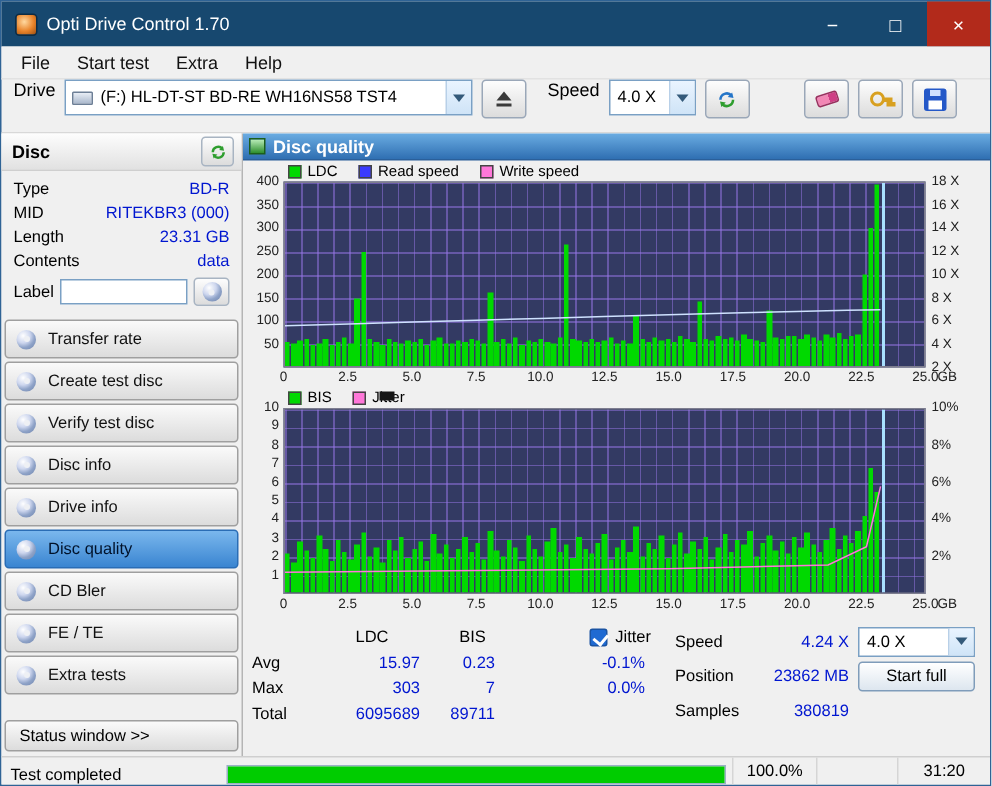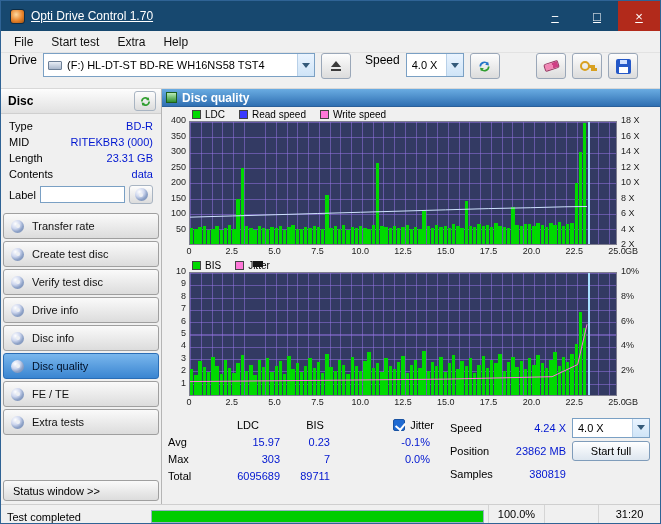--- a/index.html
+++ b/index.html
@@ -9,21 +9,21 @@
     background: #fff;
   }
   .window {
     width: 661px; height: 524px;
     display: flex; flex-direction: column;
     background: #f0f0f0;
     border: 1px solid #2f6395;
   }
 
   
-  .titlebar { height: 30px; flex: none; background: #17486f; display: flex; align-items: center; color: #fff; text-decoration: underline; }
+  .titlebar { height: 30px; flex: none; background: #17486f; display: flex; align-items: center; color: #fff; }
   .app-icon { width: 15px; height: 15px; margin: 0 6px 0 9px; border-radius: 3px;
     background: radial-gradient(circle at 40% 35%, #ffd9a0, #e8832a 55%, #9c4f12); border: 1px solid #0d2c44; }
   .title-text { font-size: 12px; }
   .win-btns { margin-left: auto; display: flex; height: 100%; }
   .win-btn { width: 42px; height: 100%; display: flex; align-items: center; justify-content: center; font-size: 13px; color: #fff; }
   .win-btn.close { background: #b22a1b; }
 
   
   .menubar { height: 22px; flex: none; display: flex; align-items: center; padding-left: 4px;
     background: #f0f0f0; border-bottom: 1px solid #e2e2e2; font-size: 12px; }
@@ -252,29 +252,33 @@
         <div class="side-btn">
           <span class="cd-icon"></span>
           <span>Create test disc</span>
         </div>
         <div class="side-btn">
           <span class="cd-icon"></span>
           <span>Verify test disc</span>
         </div>
         <div class="side-btn">
           <span class="cd-icon"></span>
+          <span>Disc info</span>
+        </div>
+        <div class="side-btn">
+          <span class="cd-icon"></span>
           <span>Drive info</span>
         </div>
-        <div class="side-btn">
-          <span class="cd-icon"></span>
-          <span>Disc info</span>
-        </div>
         <div class="side-btn active">
           <span class="cd-icon"></span>
           <span>Disc quality</span>
+        </div>
+        <div class="side-btn">
+          <span class="cd-icon"></span>
+          <span>CD Bler</span>
         </div>
         <div class="side-btn">
           <span class="cd-icon"></span>
           <span>FE / TE</span>
         </div>
         <div class="side-btn">
           <span class="cd-icon"></span>
           <span>Extra tests</span>
         </div>
       </div>

